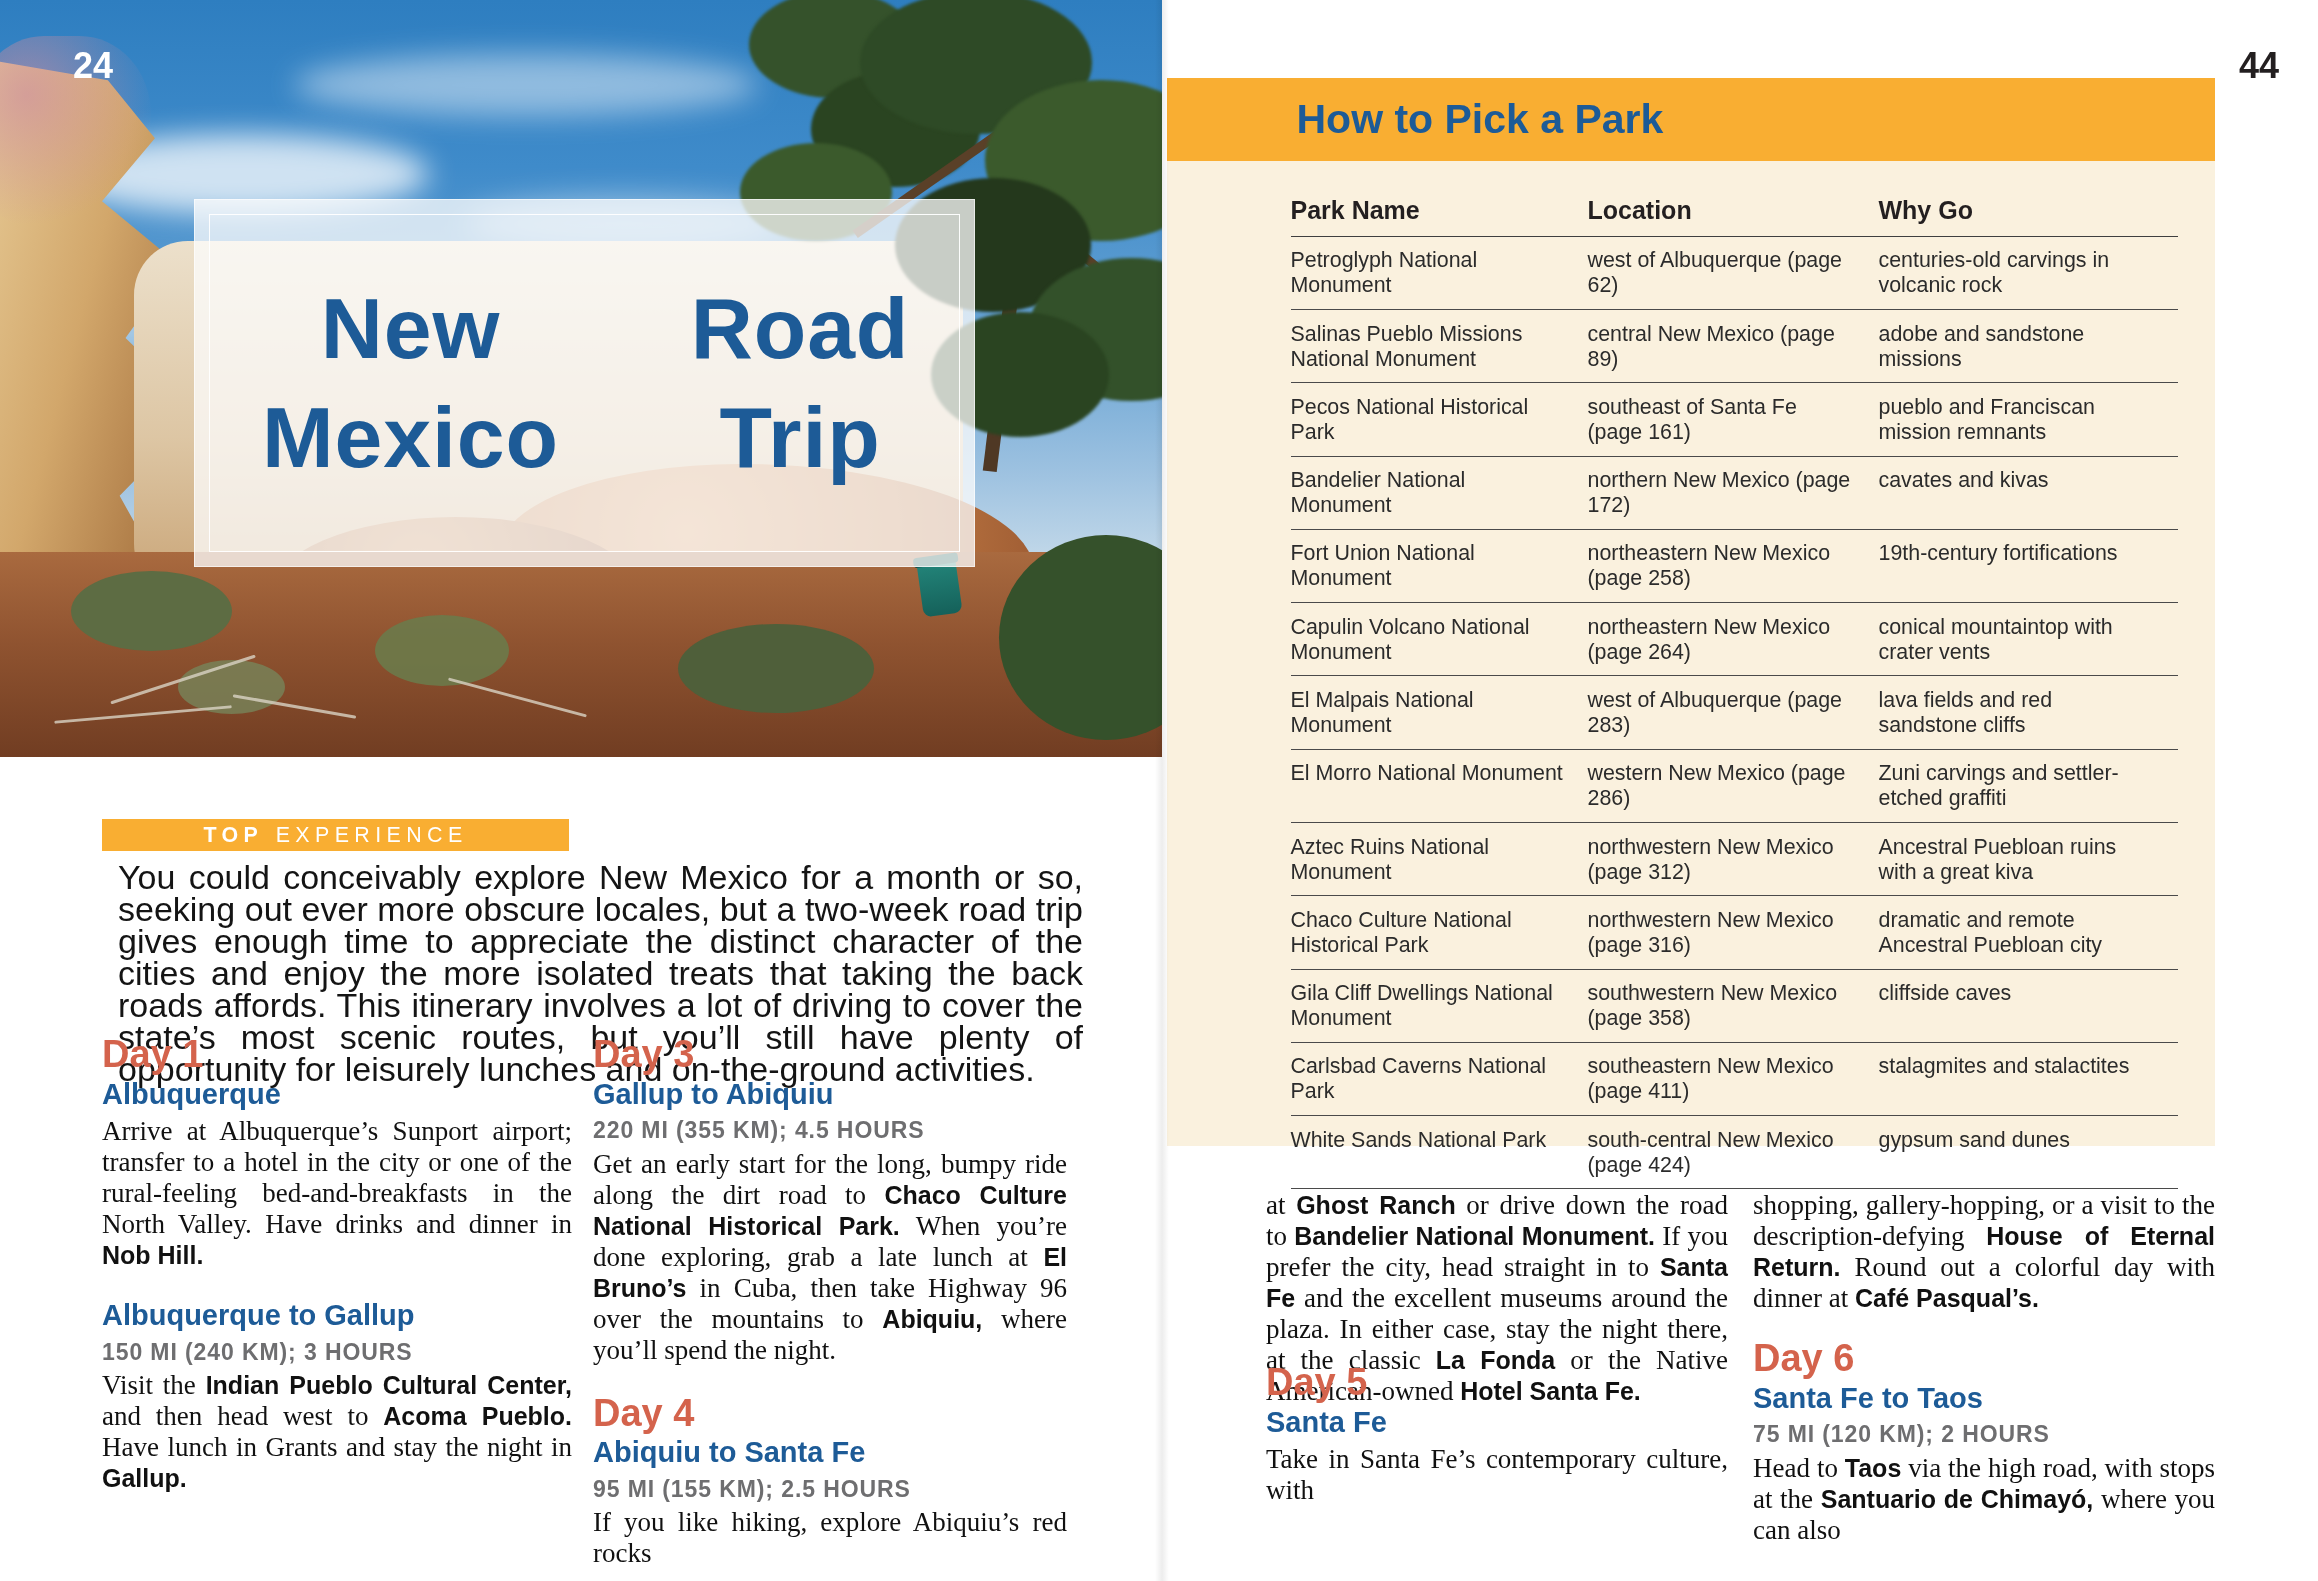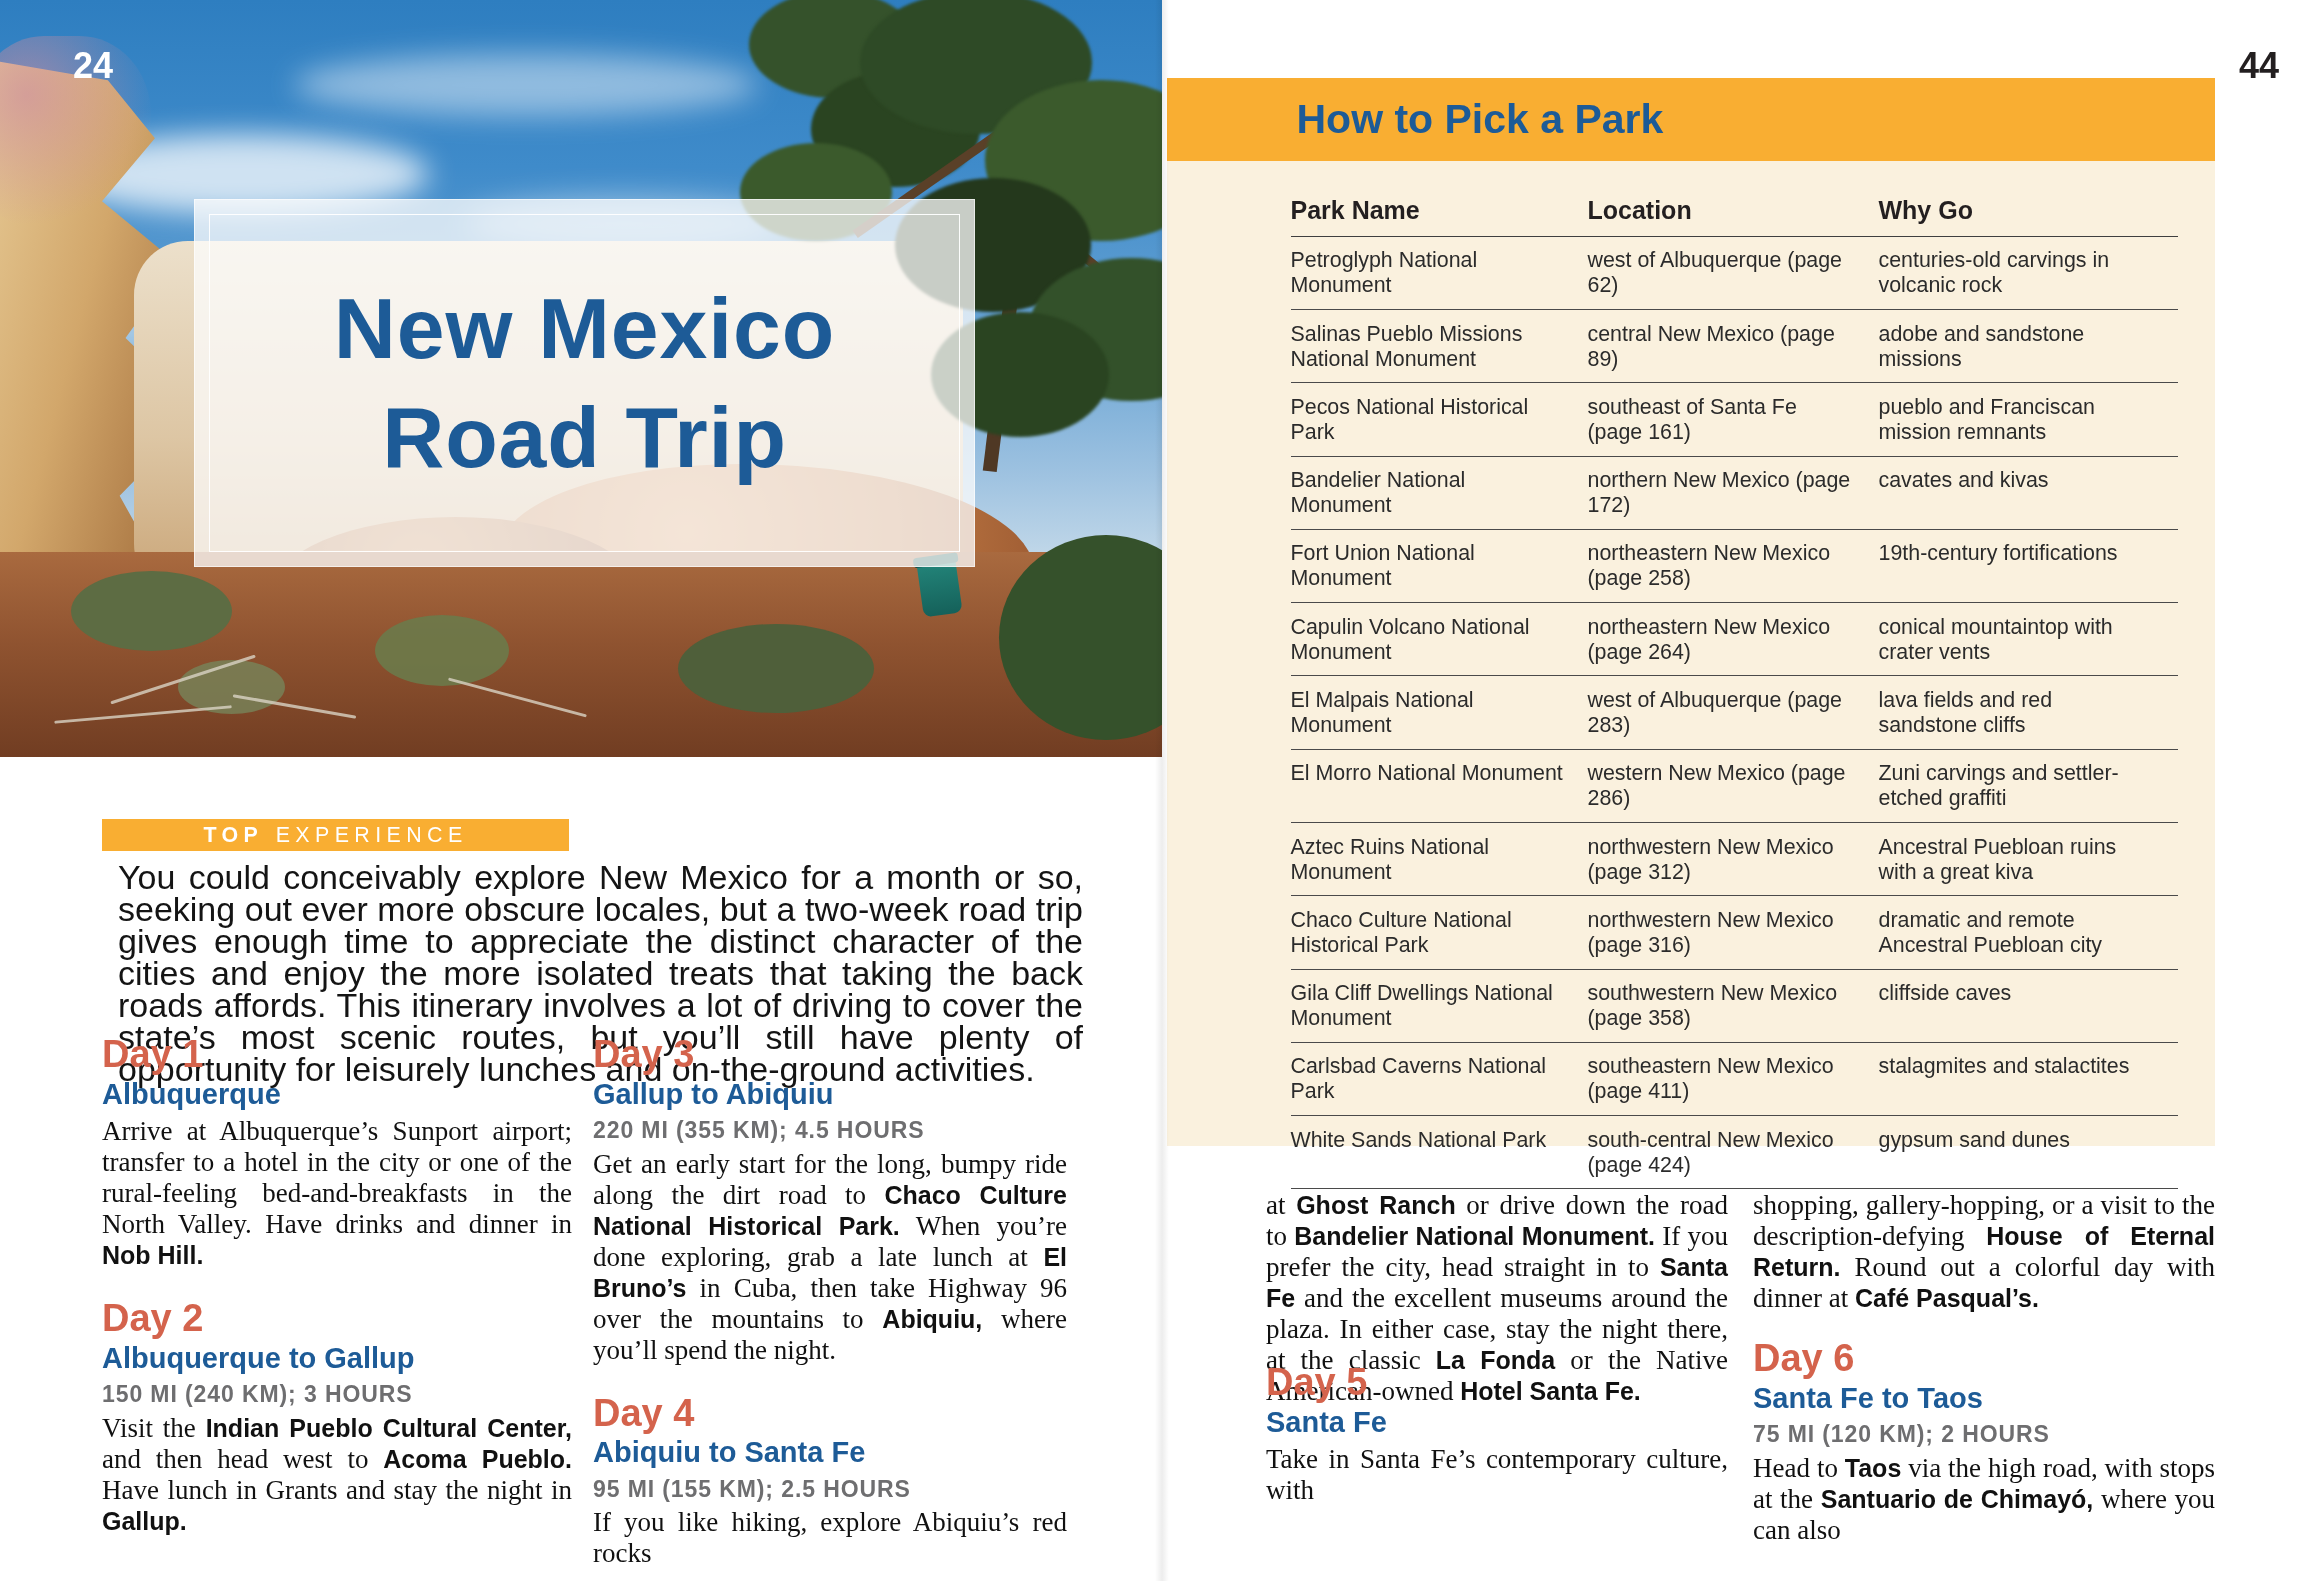--- a/index.html
+++ b/index.html
@@ -55,21 +55,21 @@
   .n6{left:18px;top:0;width:169px;height:107px;background:#35522b;}
   .n7{left:80px;top:80px;width:169px;height:116px;background:#2a4421;}
   .n8{left:9px;top:152px;width:152px;height:98px;background:#3b5a2c;}
   .trashcan{position:absolute;left:920px;top:560px;width:39px;height:55px;border-radius:5.4px 5.4px 8px 8px;
     background:linear-gradient(180deg,#23857a 0%,#15615a 100%);transform:rotate(-8deg);}
   .trashcan::before{content:"";position:absolute;left:-2.7px;top:-5.4px;width:45px;height:10.7px;border-radius:3.6px;background:#0f4f49;}
 
   .pagenum-left{position:absolute;left:73px;top:45px;font-size:36px;font-weight:700;color:#ffffff;}
   .title-box{position:absolute;left:194px;top:199px;width:779px;height:366px;
     background:rgba(252,252,253,.76);border:0.9px solid rgba(255,255,255,.6);
-    display:flex;flex-direction:column;justify-content:center;align-items:center;}
+    display:flex;flex-direction:row;justify-content:center;align-items:center;}
   .title-box::before{content:"";position:absolute;inset:14.3px;border:1.8px solid rgba(255,255,255,.95);pointer-events:none;}
   .title-line{font-size:86px;line-height:109px;font-weight:700;letter-spacing:0.9px;
     color:var(--blue,#1d5b97);text-align:center;}
 
   .top-exp{position:absolute;left:102px;top:819px;width:467px;height:32px;background:var(--orange,#f9ae32);
     display:flex;align-items:center;justify-content:center;color:#ffffff;font-size:21.4px;letter-spacing:5.4px;}
   .te-top{font-weight:700;margin-right:12.5px;}
   .te-exp{font-weight:400;}
 
   .intro{position:absolute;left:102px;top:845px;width:965px;margin:16px;
@@ -167,21 +167,20 @@
 
     <p class="intro">You could conceivably explore New Mexico for a month or so, seeking out ever more obscure locales, but a two-week road trip gives enough time to appreciate the distinct character of the cities and enjoy the more isolated treats that taking the back roads affords. This itinerary involves a lot of driving to cover the state’s most scenic routes, but you’ll still have plenty of opportunity for leisurely lunches and on-the-ground activities.</p>
 
     <div class="col col-l1">
       <section class="day">
         <h2 class="day-label">Day 1</h2>
         <h3 class="day-title">Albuquerque</h3>
         <p class="day-body"><span>Arrive at Albuquerque’s Sunport airport; transfer to a hotel in the city or one of the rural-feeling bed-and-breakfasts in the North Valley. Have drinks and dinner in </span><b class="kw">Nob Hill.</b></p>
       </section>
       <section class="day">
-        <h2 class="day-label">Day 2</h2>
         <h3 class="day-title">Albuquerque to Gallup</h3>
         <div class="day-stats">150 MI (240 KM); 3 HOURS</div>
         <p class="day-body"><span>Visit the </span><b class="kw">Indian Pueblo Cultural Center,</b><span> and then head west to </span><b class="kw">Acoma Pueblo.</b><span> Have lunch in Grants and stay the night in </span><b class="kw">Gallup.</b></p>
       </section>
     </div>
 
     <div class="col col-l2">
       <section class="day">
         <h2 class="day-label">Day 3</h2>
         <h3 class="day-title">Gallup to Abiquiu</h3>

